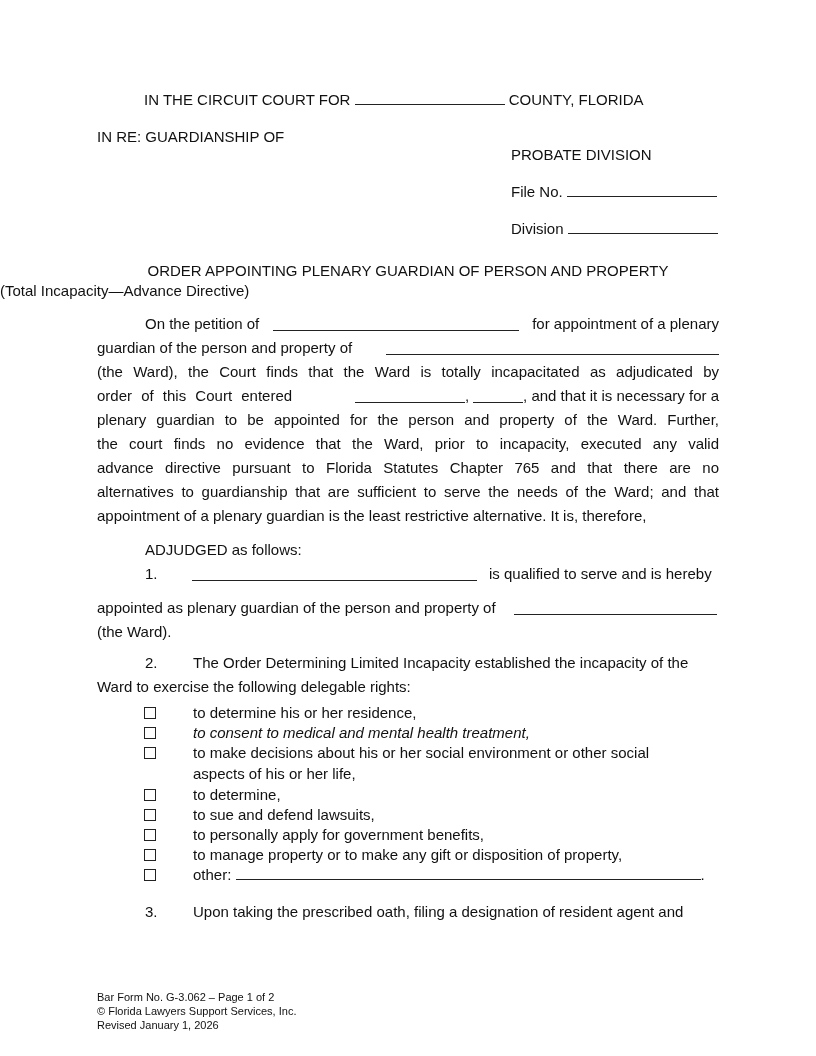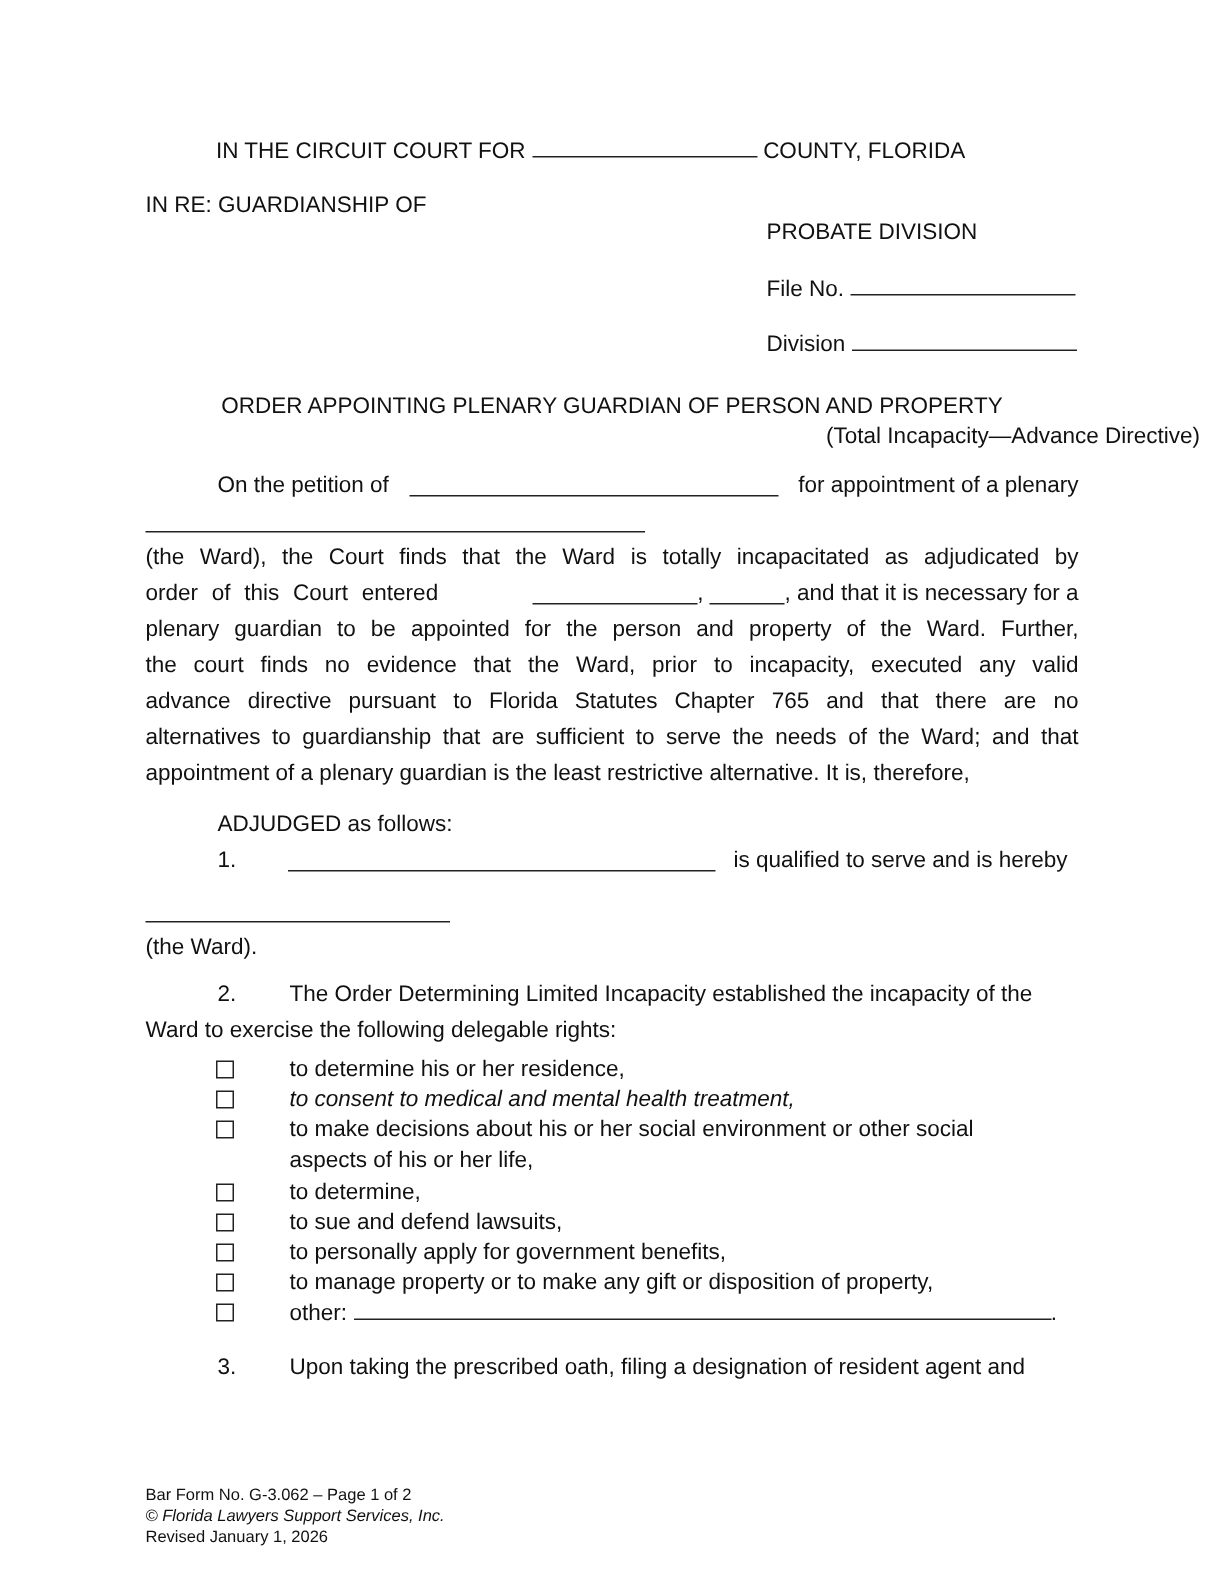--- a/index.html
+++ b/index.html
@@ -26,28 +26,29 @@
 <div class="abs" style="left:511px; top:183px;">
   <span>File No.</span>
   <span class="blank" style="width:150px;"></span>
 </div>
 <div class="abs" style="left:511px; top:220px;">
   <span>Division</span>
   <span class="blank" style="width:150px;"></span>
 </div>
 
 <div class="abs" style="left:0; width:816px; text-align:center; top:262px;">ORDER APPOINTING PLENARY GUARDIAN OF PERSON AND PROPERTY</div>
-<div class="abs" style="left:0; width:800px; text-align:right; top:282px;">(Total Incapacity—Advance Directive)</div>
+<div class="abs" style="left:0; width:800px; text-align:left; top:282px;">(Total Incapacity—Advance Directive)</div>
 
 <div class="abs" style="left:145px; top:315px; width:574px; display:flex; justify-content:space-between;">
   <span>On the petition of</span>
   <span class="blank" style="width:246px; margin-top:2px;"></span>
   <span>for appointment of a plenary</span>
 </div>
 <div class="abs" style="left:97px; top:339px; width:622px; display:flex; justify-content:space-between;">
+  <span>guardian of the person and property of</span>
   <span class="blank" style="width:333px; margin-top:2px;"></span>
 </div>
 <div class="just" style="top:363px;">(the Ward), the Court finds that the Ward is totally incapacitated as adjudicated by</div>
 <div class="abs" style="left:97px; top:387px; width:622px; display:flex; justify-content:space-between;">
   <span style="word-spacing:5px;">order of this Court entered</span>
   <span style="display:flex;">
     <span class="blank" style="width:110px; margin-top:2px;"></span>
     <span>,</span>
     <span class="blank" style="width:50px; margin-top:2px; margin-left:4px;"></span>
     <span>, and that it is necessary for a</span>
@@ -57,20 +58,21 @@
 <div class="just" style="top:435px;">the court finds no evidence that the Ward, prior to incapacity, executed any valid</div>
 <div class="just" style="top:459px;">advance directive pursuant to Florida Statutes Chapter 765 and that there are no</div>
 <div class="just" style="top:483px;">alternatives to guardianship that are sufficient to serve the needs of the Ward; and that</div>
 <div class="just-last" style="top:507px;">appointment of a plenary guardian is the least restrictive alternative.  It is, therefore,</div>
 
 <div class="abs" style="left:145px; top:541px;">ADJUDGED as follows:</div>
 <div class="abs" style="left:145px; top:565px;">1.</div>
 <span class="blank abs" style="left:192px; top:567px; width:285px;"></span>
 <div class="abs" style="left:489px; top:565px;">is qualified to serve and is hereby</div>
 <div class="abs" style="left:97px; top:599px; width:620px; display:flex; justify-content:space-between;">
+  <span>appointed as plenary guardian of the person and property of</span>
   <span class="blank" style="width:203px; margin-top:2px;"></span>
 </div>
 <div class="abs" style="left:97px; top:623px;">(the Ward).</div>
 
 <div class="abs" style="left:145px; top:654px;">2.</div>
 <div class="abs" style="left:193px; top:654px;">The Order Determining Limited Incapacity established the incapacity of the</div>
 <div class="abs" style="left:97px; top:678px;">Ward to exercise the following delegable rights:</div>
 
 <div class="cb" style="top:707px;"></div>
 <div class="cbtext" style="top:704px;">to determine his or her residence,</div>
@@ -90,14 +92,14 @@
 <div class="cb" style="top:869px;"></div>
 <div class="cbtext" style="top:866px;">
   <span>other:</span>
   <span class="blank" style="width:465px;"></span><span>.</span>
 </div>
 
 <div class="abs" style="left:145px; top:903px;">3.</div>
 <div class="abs" style="left:193px; top:903px;">Upon taking the prescribed oath, filing a designation of resident agent and</div>
 
 <div class="footer" style="top:990px;">Bar Form No. G-3.062  – Page  1 of 2</div>
-<div class="footer" style="top:1004px;font-style:italic;">© Florida  Lawyers  Support  Services,  Inc.</div>
+<div class="footer" style="top:1004px;">© Florida  Lawyers  Support  Services,  Inc.</div>
 <div class="footer" style="top:1018px;">Revised  January  1, 2026</div>
 
 </body></html>

